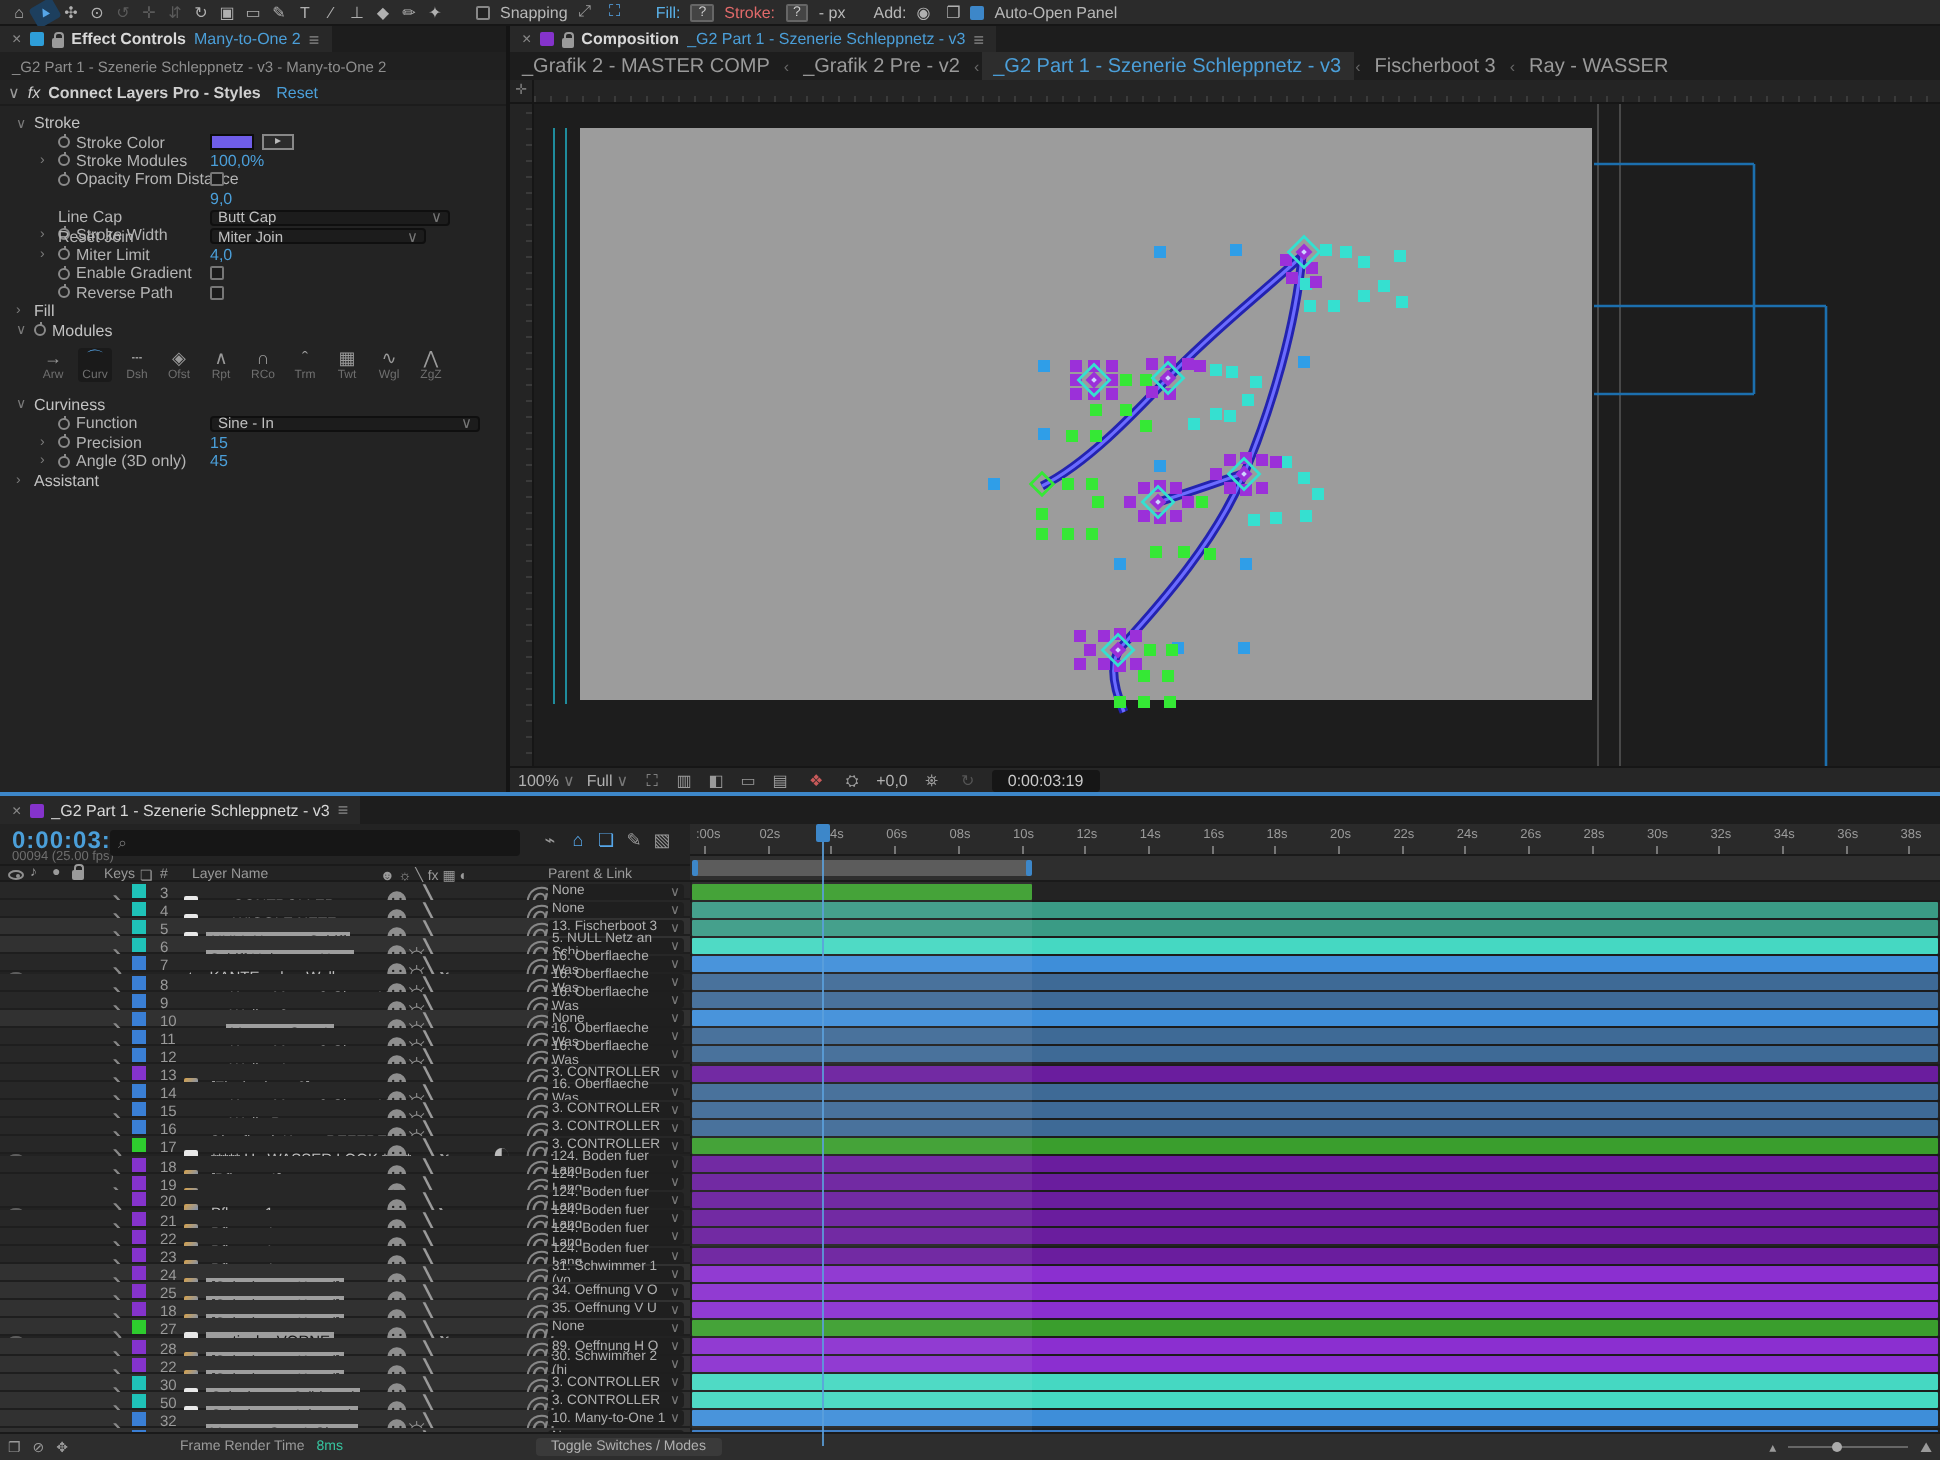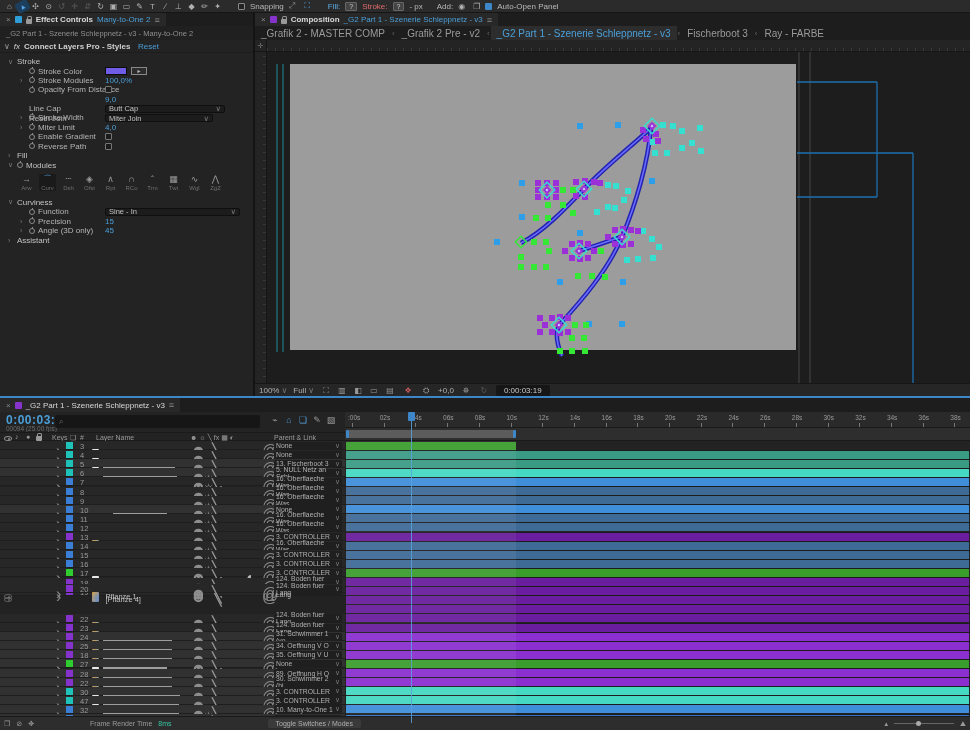--- a/index.html
+++ b/index.html
@@ -359,21 +359,21 @@
   </div>
   <div id="comptabs" class="abs tabstrip" style="left:0;top:13px;width:715px;height:14px;display:flex;align-items:center;">
       <span class="ctab">_Grafik 2 - MASTER COMP</span>
       <span class="csep">‹</span>
       <span class="ctab">_Grafik 2 Pre - v2</span>
       <span class="csep">‹</span>
       <span class="ctab active">_G2 Part 1 - Szenerie Schleppnetz - v3</span>
       <span class="csep">‹</span>
       <span class="ctab">Fischerboot 3</span>
       <span class="csep">‹</span>
-      <span class="ctab">Ray - FARBE</span>
+      <span class="ctab">Ray - WASSER</span>
     </div>
   <div id="viewport" class="abs">
     <div class="rulerh"></div>
     <div class="rulerv"></div>
     <div class="abs" style="left:0;top:0;width:12px;height:12px;background:#242424;border-right:1px solid #161616;border-bottom:1px solid #161616;color:#777;font-size:7px;text-align:center;line-height:12px;">✛</div>
     <div id="canvas" style="left: 35px; top: 24px; width: 506px; height: 286px;"></div>
     <svg id="overlay" class="abs" style="left:0;top:0;" width="715" height="343">
         <line x1="544" y1="12" x2="544" y2="343" stroke="#484848" stroke-width="1"></line>
         <line x1="555" y1="12" x2="555" y2="343" stroke="#484848" stroke-width="1"></line>
         <line x1="22" y1="24" x2="22" y2="312" stroke="#1f8c9c" stroke-width="1"></line>
@@ -887,34 +887,48 @@
         <span class="abs" style="left: 80px; top: 1px; color: rgb(154, 154, 154); font-size: 7.5px;">19</span>
         <span class="abs" style="left: 92px; top: 1px;"><span style="display:inline-block;width:7px;height:7px;border-radius:1px;background:linear-gradient(135deg,#d8a24a,#5a8ad8)"></span> <span class="lname">[Pflanze 4]</span></span>
         <span class="abs" style="left: 190px; top: 1px;"><span style="color:#8e8e8e">☻</span></span>
         <span class="abs" style="left: 212px; top: 1px; color: rgb(154, 154, 154);">╲</span>
         <span class="abs" style="left: 262px; top: 1px; color: rgb(136, 136, 136);">@</span>
         <span class="parfield">
           <span>124. Boden fuer Lang</span>
           <span style="color:#777">∨</span>
         </span>
       </div>
-      <div class="lrow" style="top: 143px;">
+      <div class="lrow" style="top: 154px;">
         <span class="abs" style="left: 4px; top: 1px; opacity: 0.55;"><span class="eye"></span></span>
         <span class="abs" style="left: 56px; top: 1px; color: rgb(136, 136, 136);">›</span>
         <span class="abs" style="left: 66px; top: 1px; width: 7px; height: 7px; background: rgb(133, 51, 204);"></span>
         <span class="abs" style="left: 80px; top: 1px; color: rgb(154, 154, 154); font-size: 7.5px;">20</span>
         <span class="abs" style="left: 92px; top: 1px;"><span style="display:inline-block;width:7px;height:7px;border-radius:1px;background:linear-gradient(135deg,#d8a24a,#5a8ad8)"></span> <span class="lname">Pflanze 1.</span></span>
         <span class="abs" style="left: 190px; top: 1px;"><span style="color:#8e8e8e">☻</span></span>
         <span class="abs" style="left: 212px; top: 1px; color: rgb(154, 154, 154);">╲</span>
         <span class="abs" style="left: 262px; top: 1px; color: rgb(136, 136, 136);">@</span>
         <span class="parfield">
           <span>124. Boden fuer Lang</span>
           <span style="color:#777">∨</span>
         </span>
       </div>
+      <div class="lrow" style="top: 163.8px;">
+        <span class="abs" style="left: 4px; top: 1px; opacity: 0.55;"><span class="eye"></span></span>
+        <span class="abs" style="left: 56px; top: 1px; color: rgb(136, 136, 136);">›</span>
+        <span class="abs" style="left: 66px; top: 1px; width: 7px; height: 7px; background: rgb(133, 51, 204);"></span>
+        <span class="abs" style="left: 80px; top: 1px; color: rgb(154, 154, 154); font-size: 7.5px;">21</span>
+        <span class="abs" style="left: 92px; top: 1px;"><span style="display:inline-block;width:7px;height:7px;border-radius:1px;background:linear-gradient(135deg,#d8a24a,#5a8ad8)"></span> <span class="lname">Pflanze 4.</span></span>
+        <span class="abs" style="left: 190px; top: 1px;"><span style="color:#8e8e8e">☻</span></span>
+        <span class="abs" style="left: 212px; top: 1px; color: rgb(154, 154, 154);">╲</span>
+        <span class="abs" style="left: 262px; top: 1px; color: rgb(136, 136, 136);">@</span>
+        <span class="parfield">
+          <span>124. Boden fuer Lang</span>
+          <span style="color:#777">∨</span>
+        </span>
+      </div>
       <div class="lrow" style="top: 172.9px;">
         <span class="abs" style="left: 4px; top: 1px; opacity: 0.55;"><span class="eye"></span></span>
         <span class="abs" style="left: 56px; top: 1px; color: rgb(136, 136, 136);">›</span>
         <span class="abs" style="left: 66px; top: 1px; width: 7px; height: 7px; background: rgb(133, 51, 204);"></span>
         <span class="abs" style="left: 80px; top: 1px; color: rgb(154, 154, 154); font-size: 7.5px;">22</span>
         <span class="abs" style="left: 92px; top: 1px;"><span style="display:inline-block;width:7px;height:7px;border-radius:1px;background:linear-gradient(135deg,#d8a24a,#5a8ad8)"></span> <span class="lname">Pflanze 1..</span></span>
         <span class="abs" style="left: 190px; top: 1px;"><span style="color:#8e8e8e">☻</span></span>
         <span class="abs" style="left: 212px; top: 1px; color: rgb(154, 154, 154);">╲</span>
         <span class="abs" style="left: 262px; top: 1px; color: rgb(136, 136, 136);">@</span>
         <span class="parfield">
@@ -1039,21 +1053,21 @@
         <span class="parfield">
           <span>3. CONTROLLER</span>
           <span style="color:#777">∨</span>
         </span>
       </div>
       <div class="lrow sel" style="top: 254.8px;">
         <span class="abs" style="left: 4px; top: 1px;"><span class="eye"></span></span>
         <span class="abs" style="left: 26px; top: 1px;"><span class="solodot"></span></span>
         <span class="abs" style="left: 56px; top: 1px; color: rgb(136, 136, 136);">›</span>
         <span class="abs" style="left: 66px; top: 1px; width: 7px; height: 7px; background: rgb(31, 194, 184);"></span>
-        <span class="abs" style="left: 80px; top: 1px; color: rgb(154, 154, 154); font-size: 7.5px;">47</span>
+        <span class="abs" style="left: 80px; top: 1px; color: rgb(154, 154, 154); font-size: 7.5px;">50</span>
         <span class="abs" style="left: 92px; top: 1px;"><span style="display:inline-block;width:7px;height:7px;background:#e8e8e8;border-radius:1px"></span> <span class="lname sel">Schwimmer 1 (vorne)</span></span>
         <span class="abs" style="left: 190px; top: 1px;"><span style="color:#8e8e8e">☻</span></span>
         <span class="abs" style="left: 212px; top: 1px; color: rgb(154, 154, 154);">╲</span>
         <span class="abs" style="left: 262px; top: 1px; color: rgb(136, 136, 136);">@</span>
         <span class="parfield">
           <span>3. CONTROLLER</span>
           <span style="color:#777">∨</span>
         </span>
       </div>
       <div class="lrow sel" style="top: 263.9px;">

